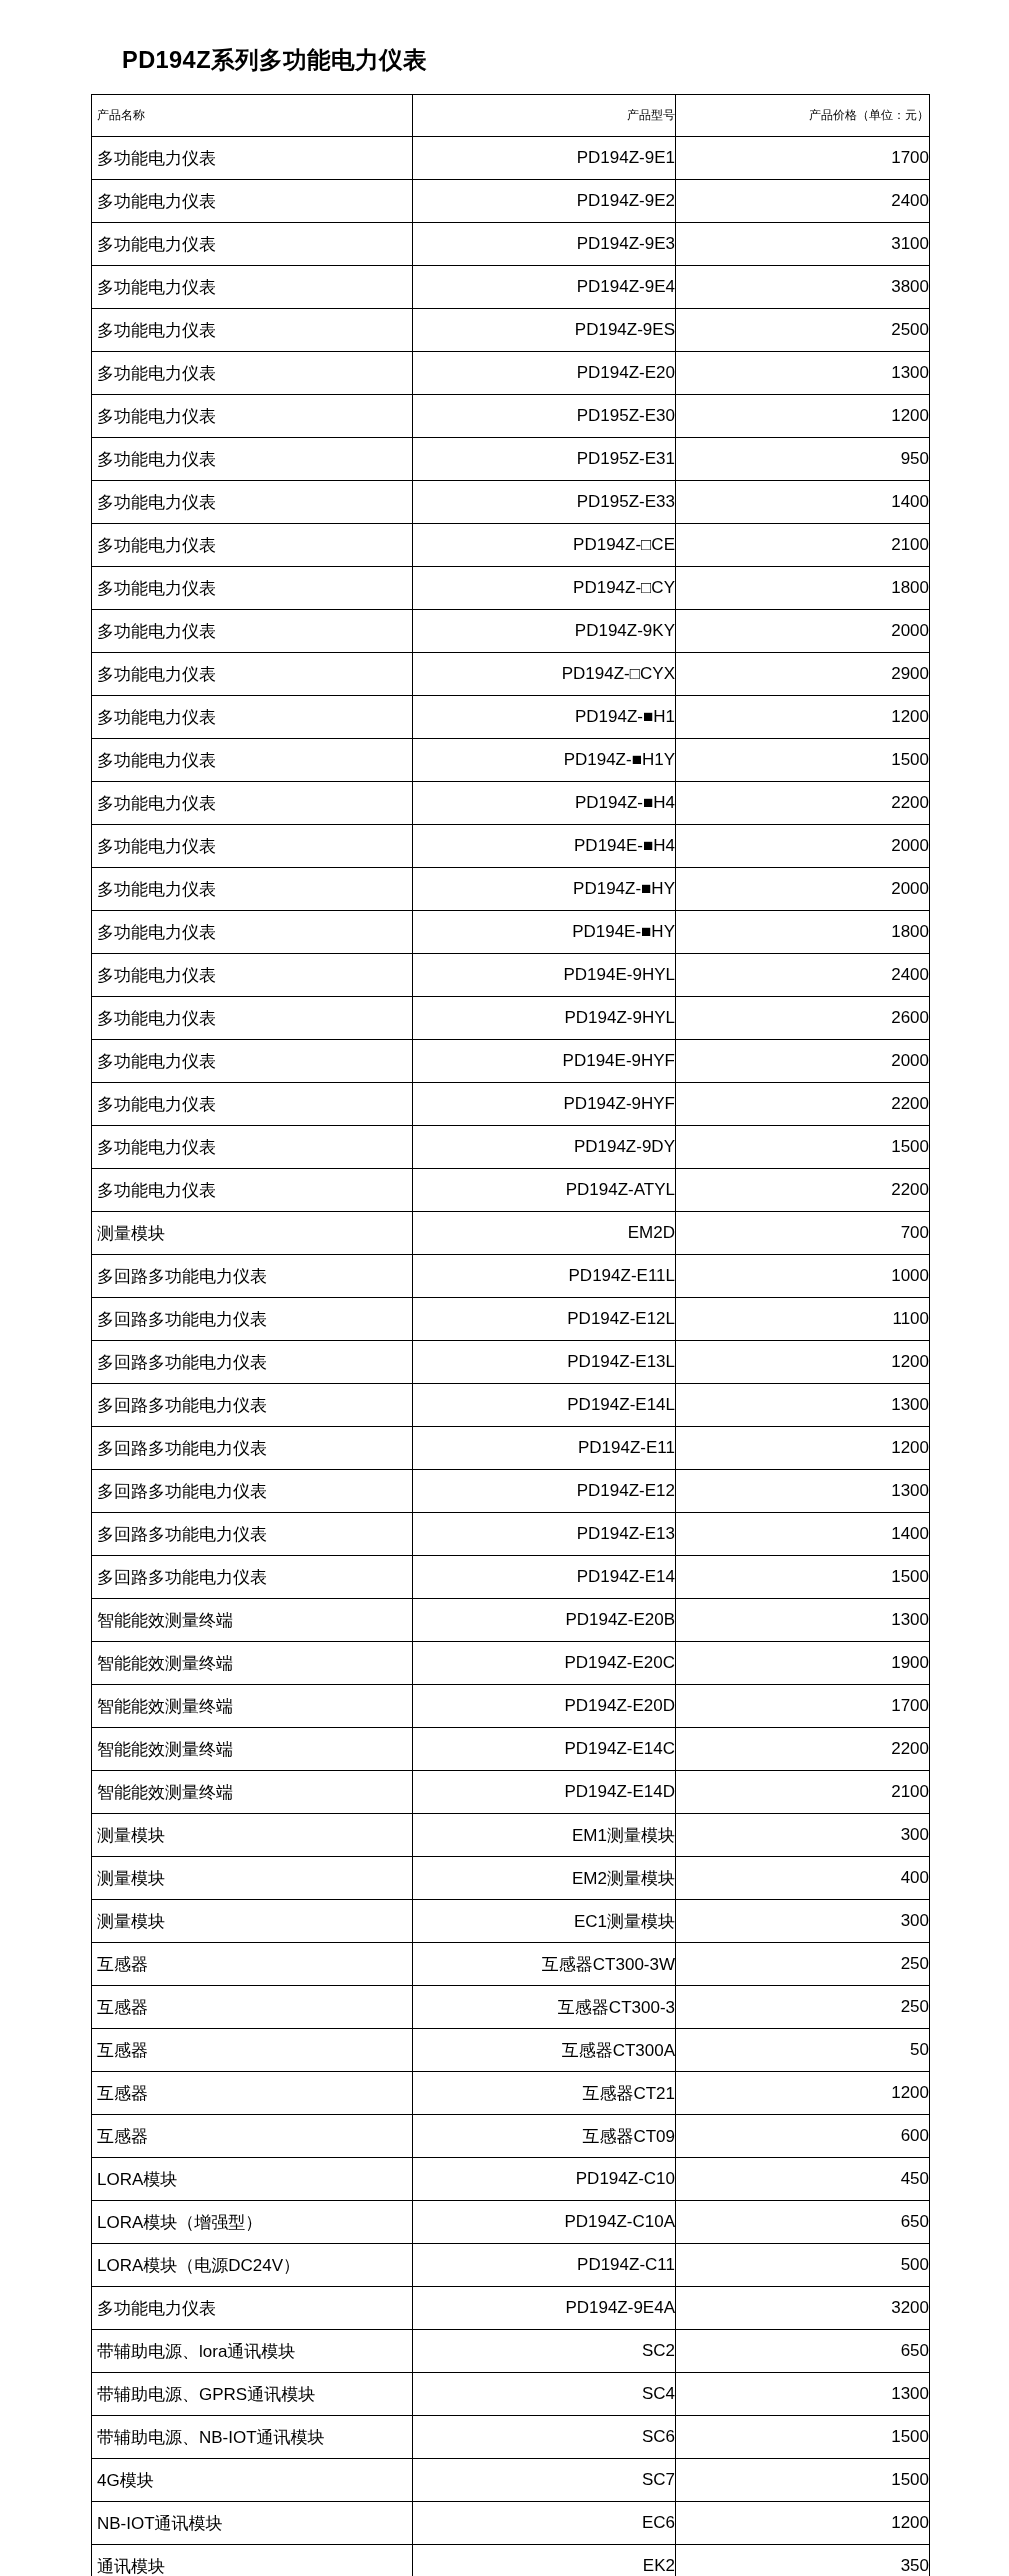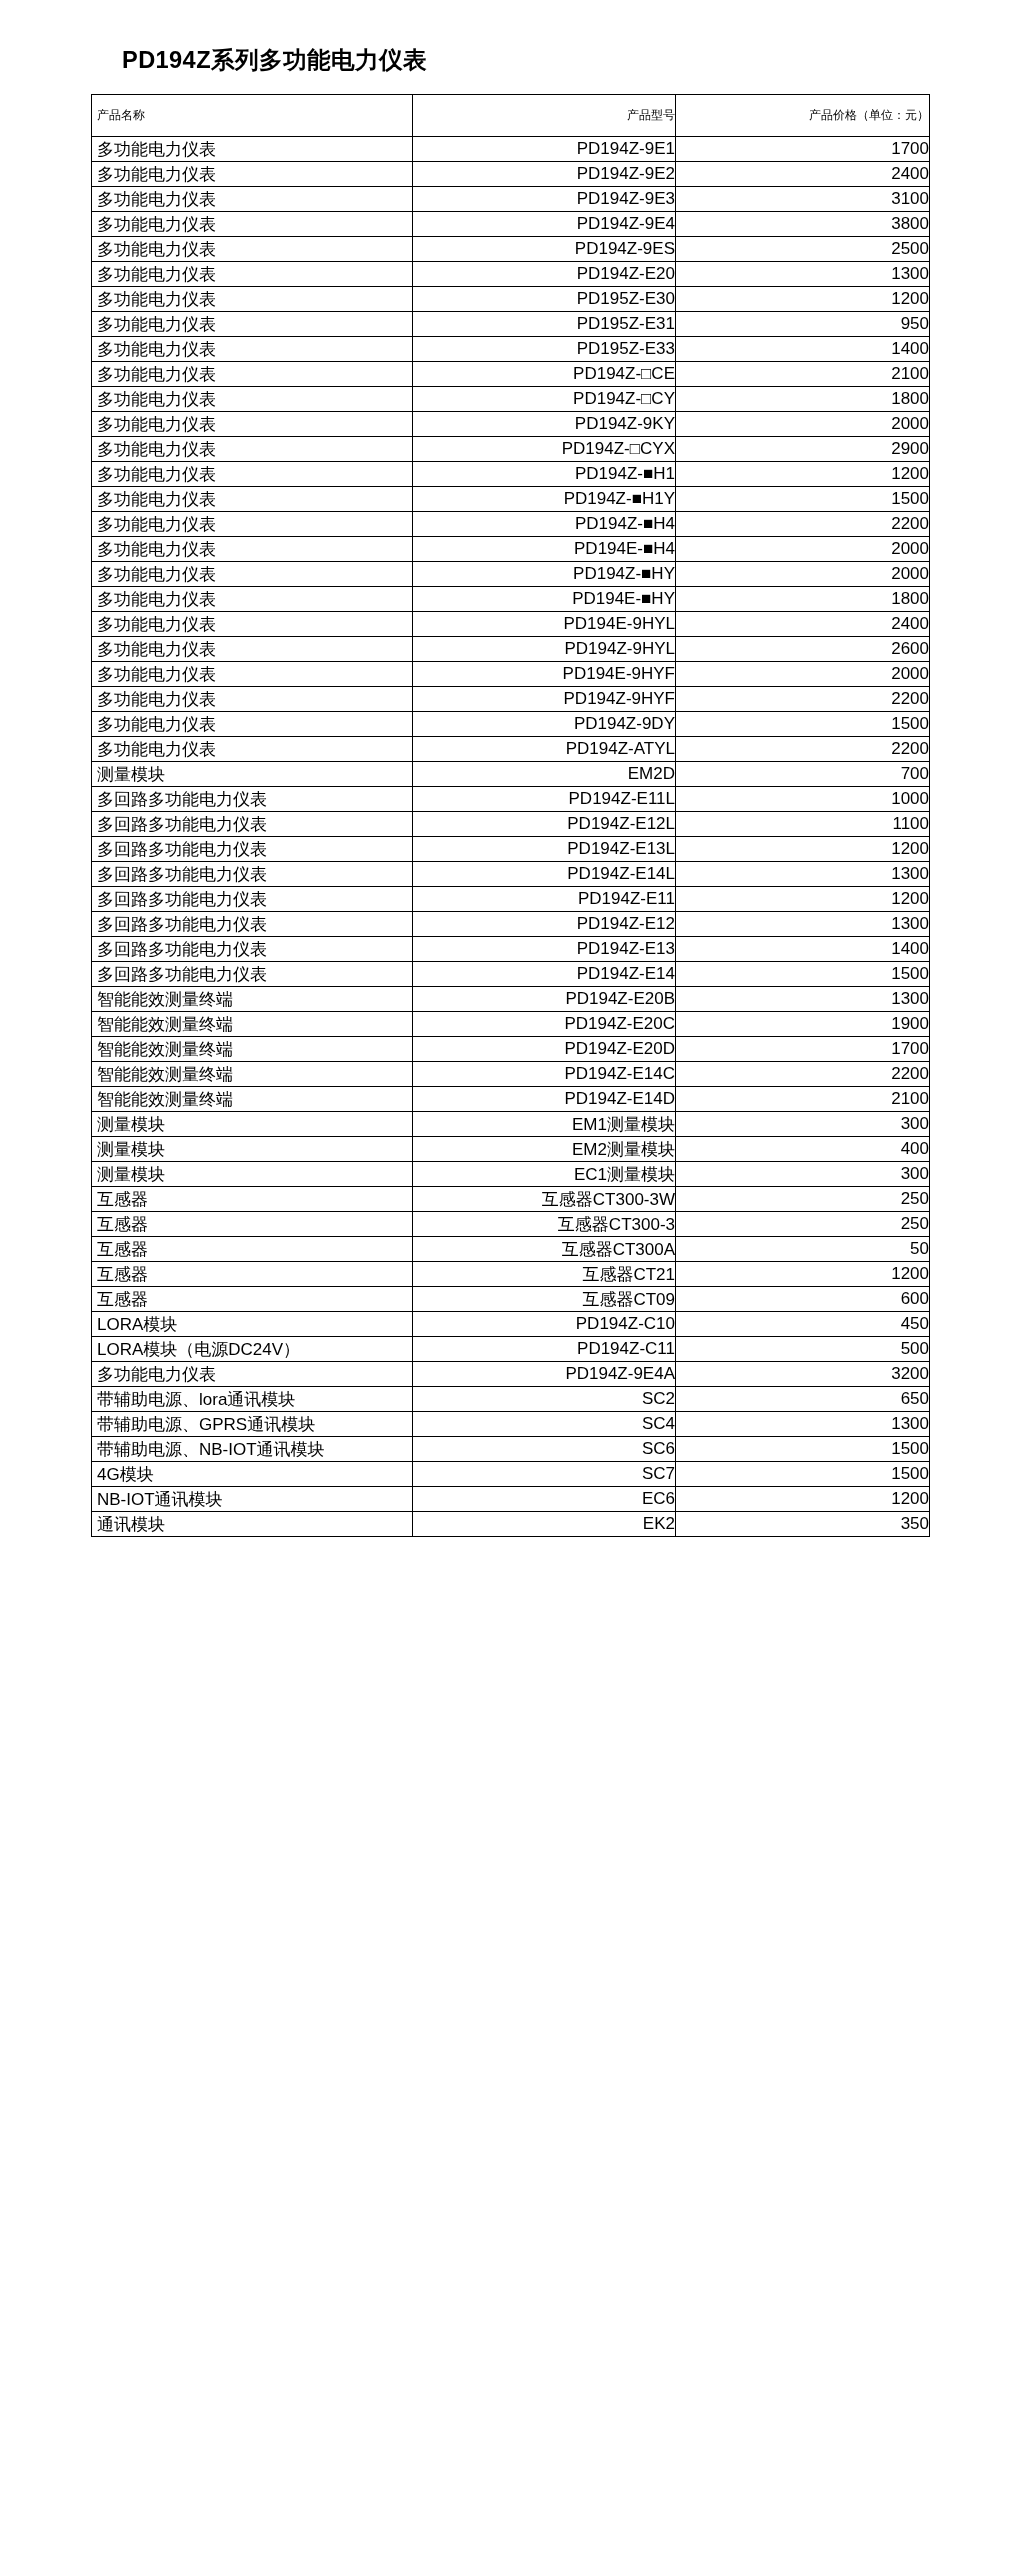--- a/index.html
+++ b/index.html
@@ -37,21 +37,21 @@
   }
   .price-table th,
   .price-table td {
     border: 0.8px solid #000000;
     overflow: hidden;
     white-space: nowrap;
     vertical-align: middle;
     padding: 0;
   }
   .price-table thead tr { height: 42px; }
-  .price-table tbody tr { height: 25px; }
+  .price-table tbody tr { height: 43px; }
   .price-table th {
     font-size: 12px;
     font-weight: normal;
   }
   .price-table td { font-size: 17px; }
   .price-table .col-name  { text-align: left; padding-left: 5px; }
   .price-table .col-model { text-align: right; }
   .price-table .col-price { text-align: right; }
 </style>
 </head>
@@ -307,20 +307,25 @@
         <td class="col-name">互感器</td>
         <td class="col-model">互感器CT09</td>
         <td class="col-price">600</td>
       </tr>
       <tr>
         <td class="col-name">LORA模块</td>
         <td class="col-model">PD194Z-C10</td>
         <td class="col-price">450</td>
       </tr>
       <tr>
+        <td class="col-name">LORA模块（增强型）</td>
+        <td class="col-model">PD194Z-C10A</td>
+        <td class="col-price">650</td>
+      </tr>
+      <tr>
         <td class="col-name">LORA模块（电源DC24V）</td>
         <td class="col-model">PD194Z-C11</td>
         <td class="col-price">500</td>
       </tr>
       <tr>
         <td class="col-name">多功能电力仪表</td>
         <td class="col-model">PD194Z-9E4A</td>
         <td class="col-price">3200</td>
       </tr>
       <tr>

